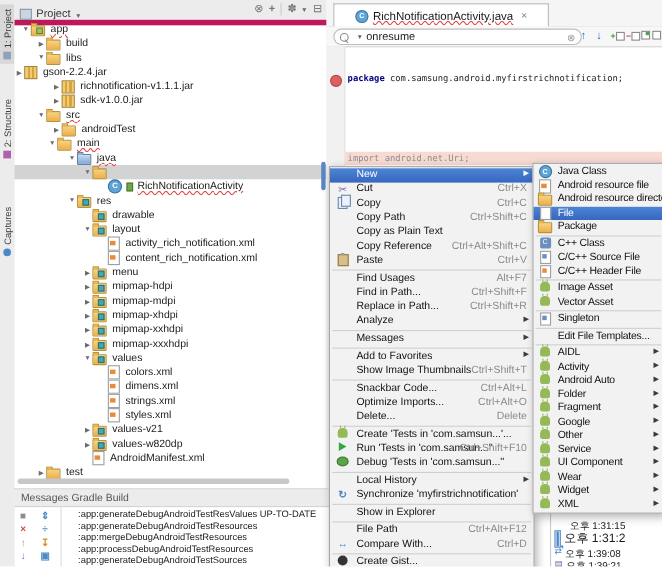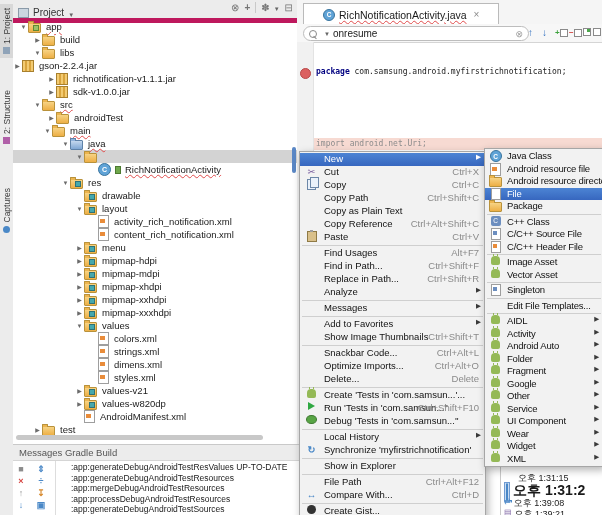--- a/index.html
+++ b/index.html
@@ -66,21 +66,21 @@
   .cl.bp{background:#F7DAD2}
   
   #msgs{position:absolute;left:13px;top:444px;width:589px;height:71px;background:#fff;border-top:1px solid #C9C9C9;overflow:hidden}
   #msgs-h{position:absolute;left:0;top:0;right:0;height:15px;background:#ECECEC;border-bottom:1px solid #D5D5D5;
           font-size:9.5px;color:#555;display:flex;align-items:center;padding-left:6px}
   .mbtn{position:absolute;width:12px;text-align:center;font-size:9px;font-weight:bold}
   #mdiv1{position:absolute;left:42px;top:16px;bottom:0;width:1px;background:#DDD}
   #mlog{position:absolute;left:58px;top:17px;right:103px;font-size:8.5px;line-height:10.6px;white-space:nowrap;color:#1a1a1a}
   #evt{position:absolute;left:487px;top:15px;bottom:0;width:102px;border-left:1px solid #C9C9C9}
   .evrow{position:absolute;left:3px;display:flex;align-items:flex-start;font-size:9px;gap:3px;white-space:nowrap}
-  .evrow.b{font-weight:bold;font-size:14px}
+  .evrow.b{font-weight:normal;font-size:11px}
   .bub{width:10px;height:8px;border:1px solid #4A88C7;border-radius:2px;background:#DDEAF7;position:relative;flex:none}
   .bub::after{content:"";position:absolute;left:2px;bottom:-3px;border-left:3px solid transparent;border-top:3px solid #4A88C7}
   .selbox{background:#C9DCF2;border:1px solid #6F9BD2;padding:1px;flex:none}
   
   .menu{position:absolute;background:#F2F2F2;border:1px solid #A6A6A6;box-shadow:2px 3px 8px rgba(0,0,0,.3);padding:1px 0;z-index:20}
   .mi{position:relative;height:13px;display:flex;align-items:flex-start;padding:0 16px 0 24px;font-size:9.5px;color:#111;white-space:nowrap}
   .mi .sc{position:absolute;right:6px;color:#8A8A8A}
   .mi .micon{position:absolute;left:5px;width:13px;display:flex;justify-content:center;align-items:center}
   .mi.sel{background:linear-gradient(#4C84D4,#3767BF);color:#fff}
   .mi.sel .sub{color:#fff}
@@ -261,26 +261,26 @@
           <span class="lbl">values</span>
         </div>
       <div class="row" style="padding-left:76px">
           <span class="arr"></span>
           <span class="ic xmlf"></span>
           <span class="lbl">colors.xml</span>
         </div>
       <div class="row" style="padding-left:76px">
           <span class="arr"></span>
           <span class="ic xmlf"></span>
+          <span class="lbl">dimens.xml</span>
+        </div>
+      <div class="row" style="padding-left:76px">
+          <span class="arr"></span>
+          <span class="ic xmlf"></span>
           <span class="lbl">strings.xml</span>
-        </div>
-      <div class="row" style="padding-left:76px">
-          <span class="arr"></span>
-          <span class="ic xmlf"></span>
-          <span class="lbl">dimens.xml</span>
         </div>
       <div class="row" style="padding-left:76px">
           <span class="arr"></span>
           <span class="ic xmlf"></span>
           <span class="lbl">styles.xml</span>
         </div>
       <div class="row" style="padding-left:62px">
           <span class="arr">▶</span>
           <span class="ic fo dot"></span>
           <span class="lbl">values-v21</span>

